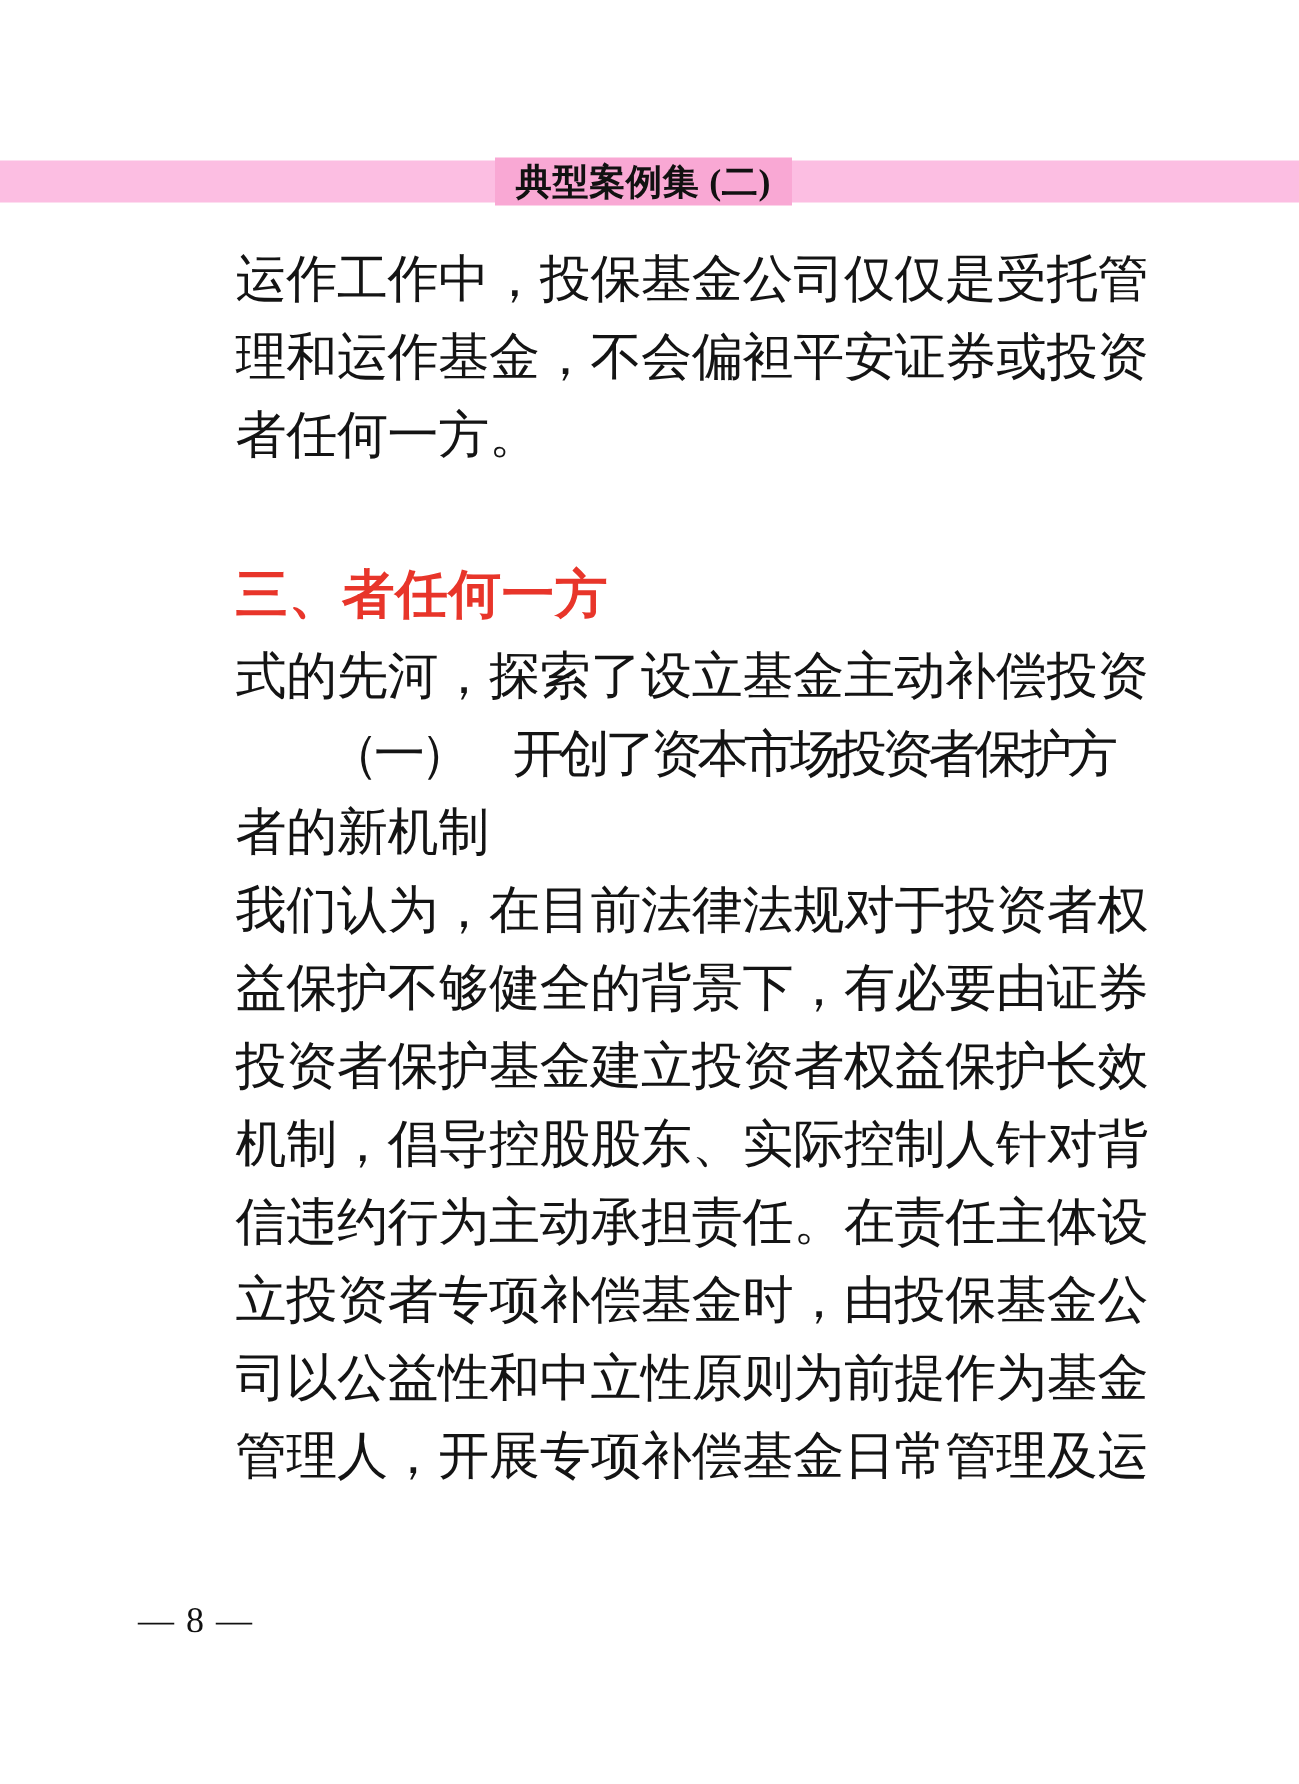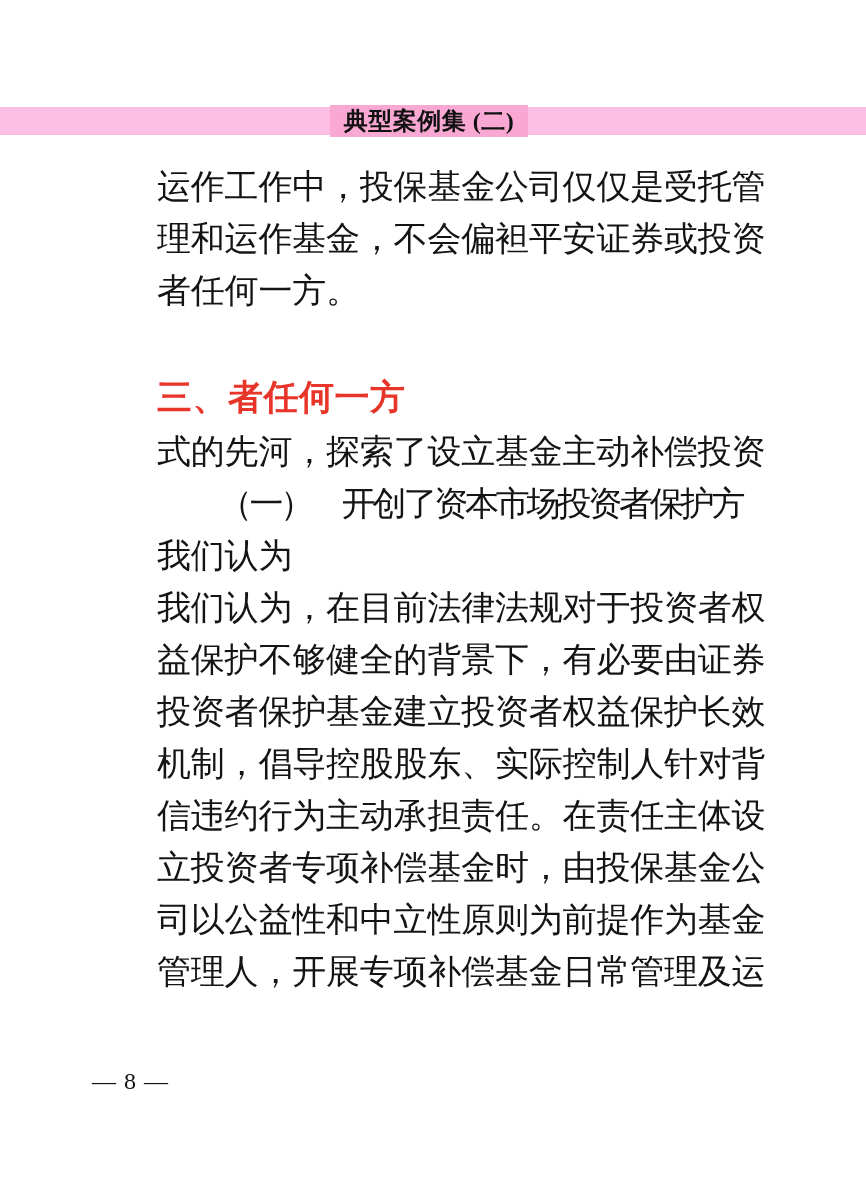--- a/index.html
+++ b/index.html
@@ -97,21 +97,21 @@
       <div class="line">运作工作中，投保基金公司仅仅是受托管</div>
       <div class="line">理和运作基金，不会偏袒平安证券或投资</div>
       <div class="line">者任何一方。</div>
     </div>
 
     <div class="section-heading" style="color: rgb(232, 53, 42);">三、者任何一方</div>
 
     <div>
       <div class="line">式的先河，探索了设立基金主动补偿投资</div>
       <div class="line tight2">　　（一）　开创了资本市场投资者保护方</div>
-      <div class="line">我们认为</div>
+      <div class="line">者的新机制</div>
     </div>
 
     <div>
       <div class="line">我们认为，在目前法律法规对于投资者权</div>
       <div class="line">益保护不够健全的背景下，有必要由证券</div>
       <div class="line">投资者保护基金建立投资者权益保护长效</div>
       <div class="line">机制，倡导控股股东、实际控制人针对背</div>
       <div class="line">信违约行为主动承担责任。在责任主体设</div>
       <div class="line">立投资者专项补偿基金时，由投保基金公</div>
       <div class="line">司以公益性和中立性原则为前提作为基金</div>

